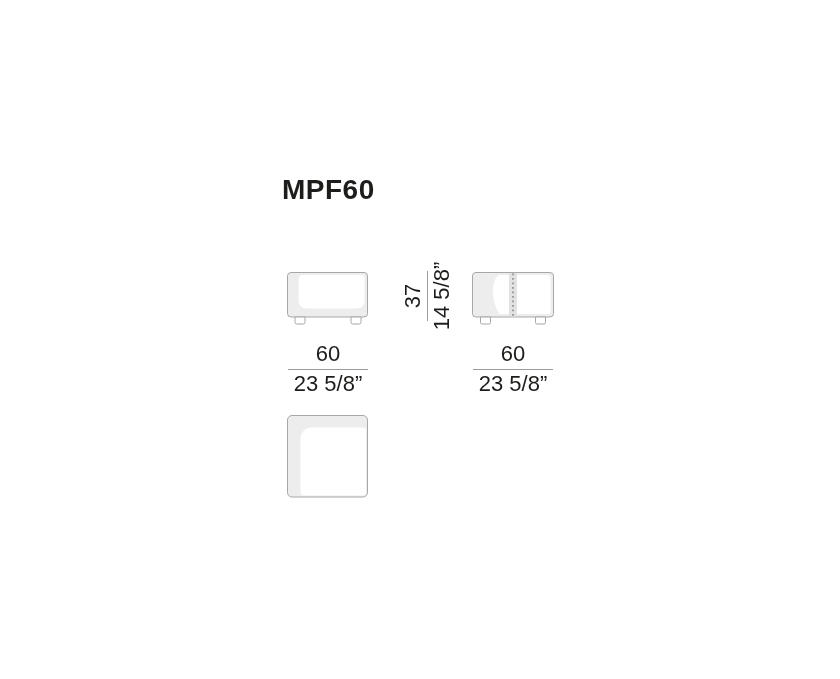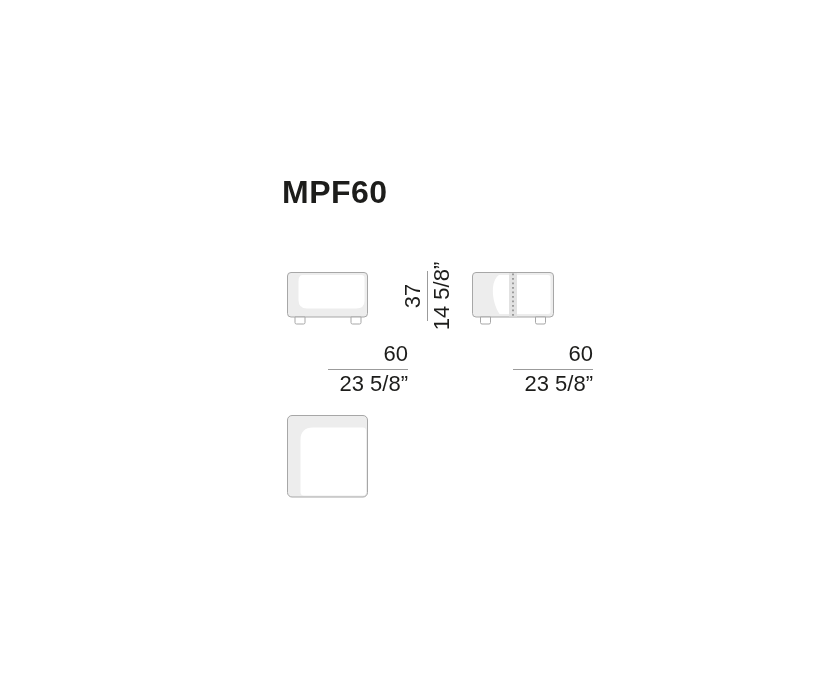--- a/index.html
+++ b/index.html
@@ -10,34 +10,34 @@
   html,body{width:840px;height:679px;}
   body{
     position:relative;
     background:var(--bg);
     font-family:"Liberation Sans","DejaVu Sans",sans-serif;
     color:var(--text);
     overflow:hidden;
   }
   .title{
     position:absolute;left:282px;top:174px;
-    font-size:32px;font-weight:700;letter-spacing:0.5px;
+    font-size:28px;font-weight:700;letter-spacing:0.5px;
   }
   .view{position:absolute;}
   .view-front{left:287px;top:272px;}
   .view-side{left:472px;top:272px;}
   .view-top{left:287px;top:415px;}
   svg .outer{fill:var(--shade);stroke:var(--stroke);stroke-width:1;}
   svg .inner{fill:#ffffff;stroke:none;}
   svg .foot{fill:#ffffff;stroke:var(--stroke);stroke-width:1;}
   svg .stripe{fill:var(--stripe);stroke:none;}
   svg .stitch{stroke:var(--dots);stroke-width:1.7;stroke-dasharray:1.8 2.7;fill:none;}
   .hdim{
     position:absolute;width:160px;
-    display:flex;flex-direction:column;align-items:flex-end;
+    display:flex;flex-direction:column;align-items:center;
     font-size:22px;line-height:1;white-space:nowrap;
   }
   .hdim-front{left:248px;top:343px;}
   .hdim-side{left:433px;top:343px;}
   .hdim .dim-line{width:80px;border-top:1px solid var(--dimline);margin:4px 0 3px 0;}
   .vdim{
     position:absolute;left:372px;top:270px;width:110px;height:52px;
     display:flex;flex-direction:column;align-items:center;justify-content:center;
     font-size:22px;line-height:1;white-space:nowrap;
     transform:rotate(-90deg);

